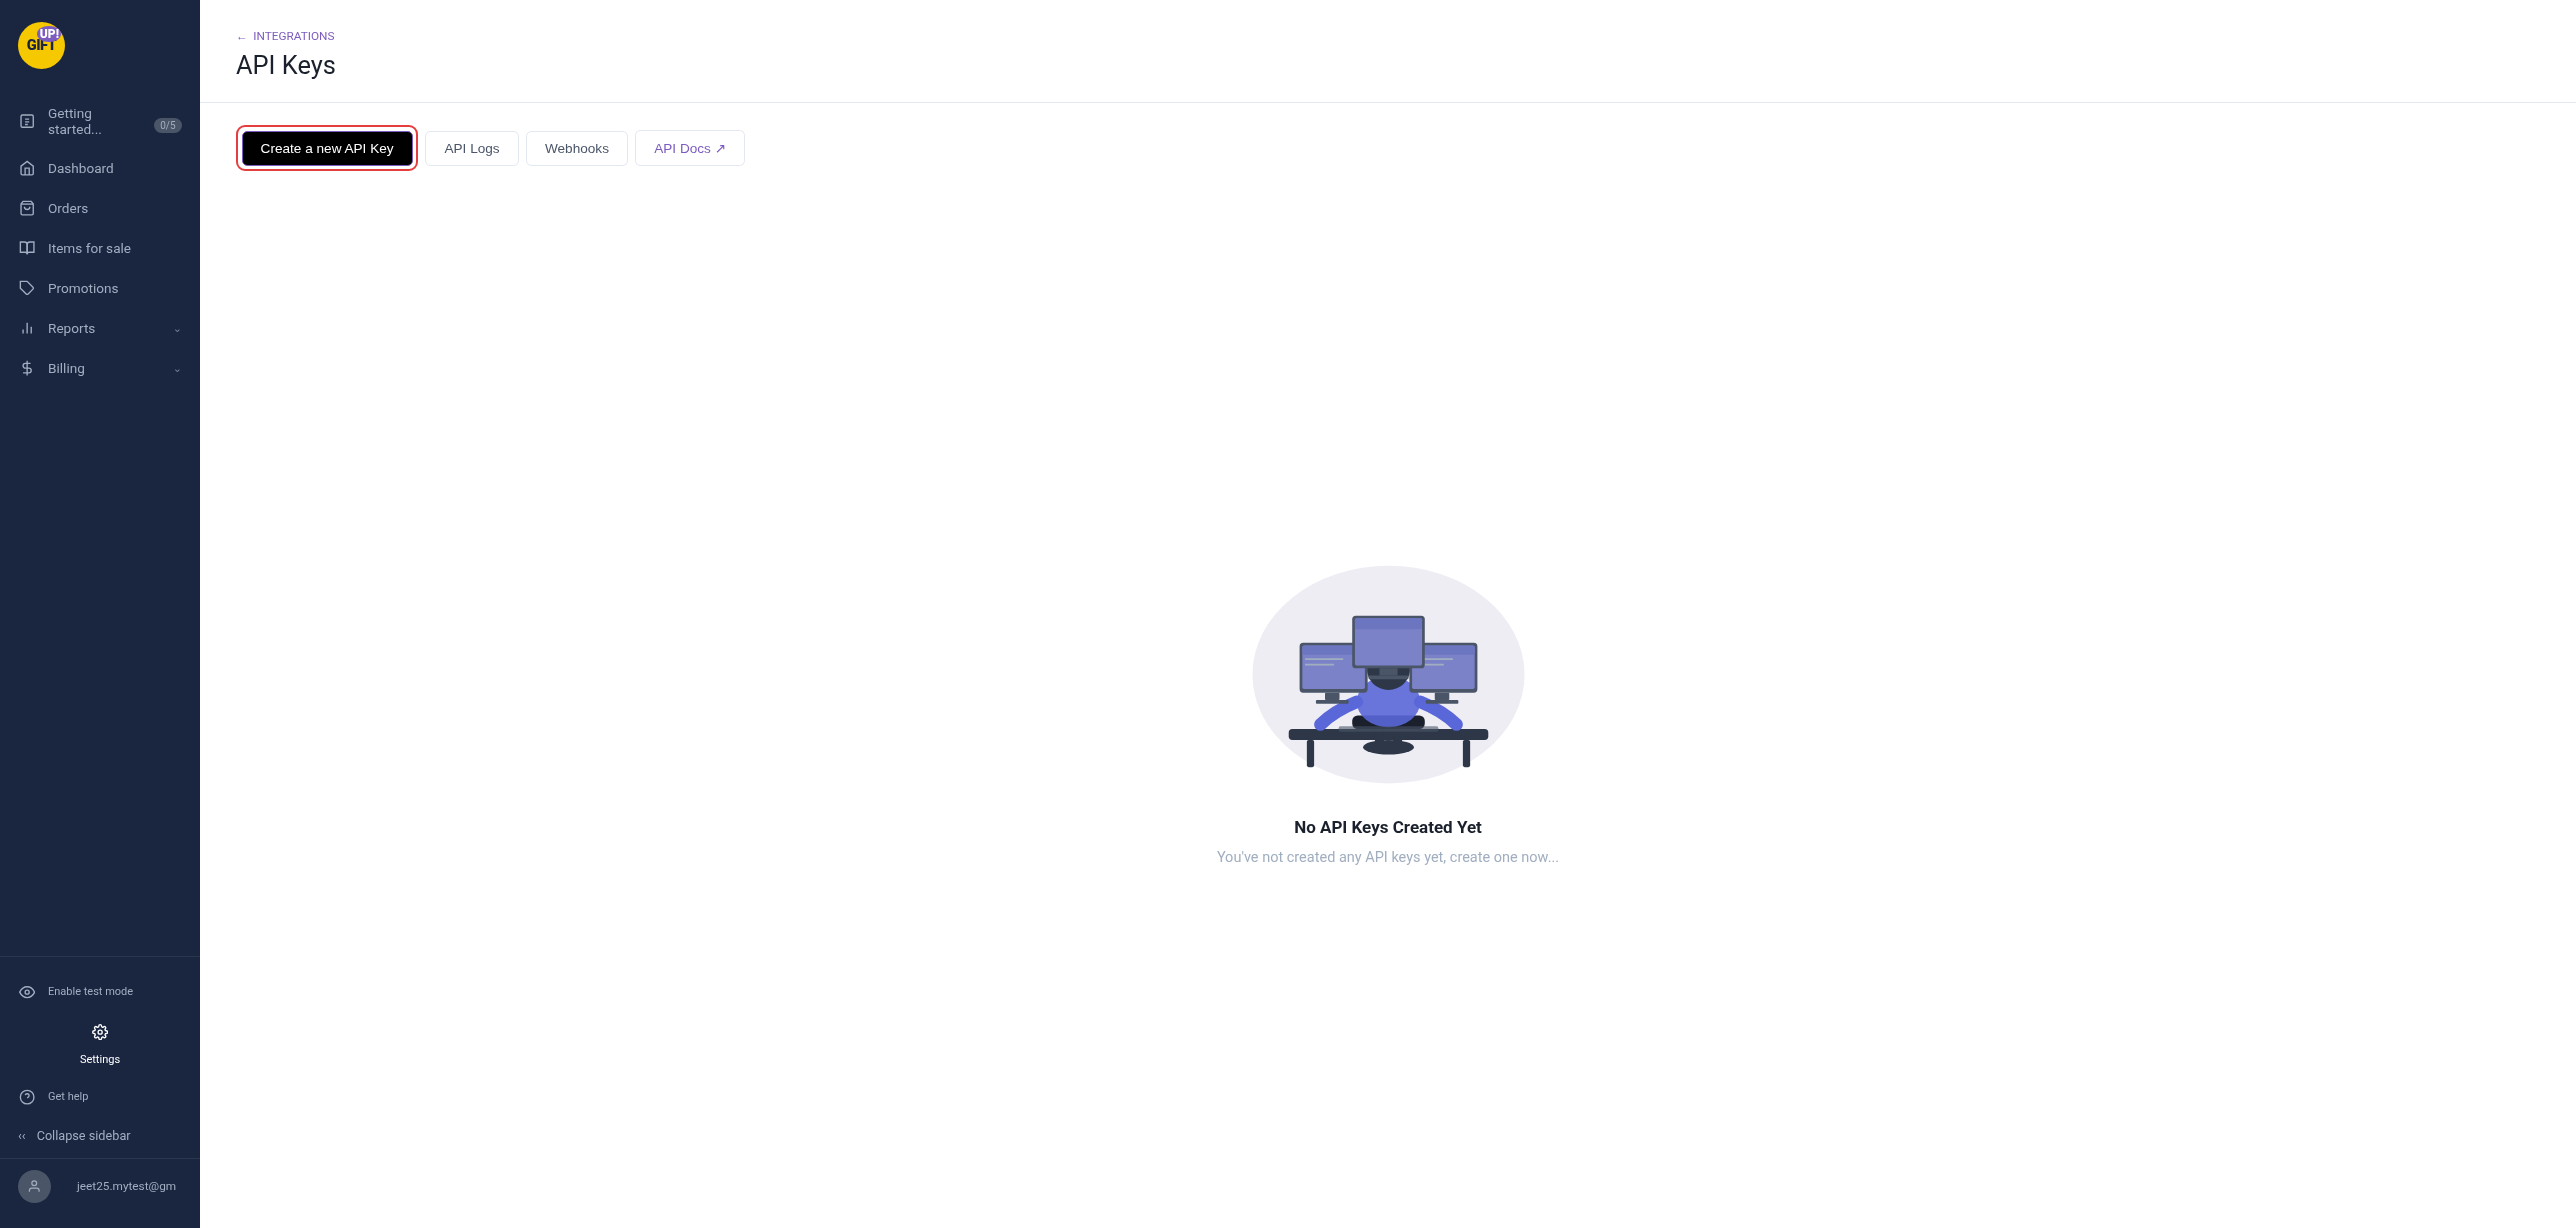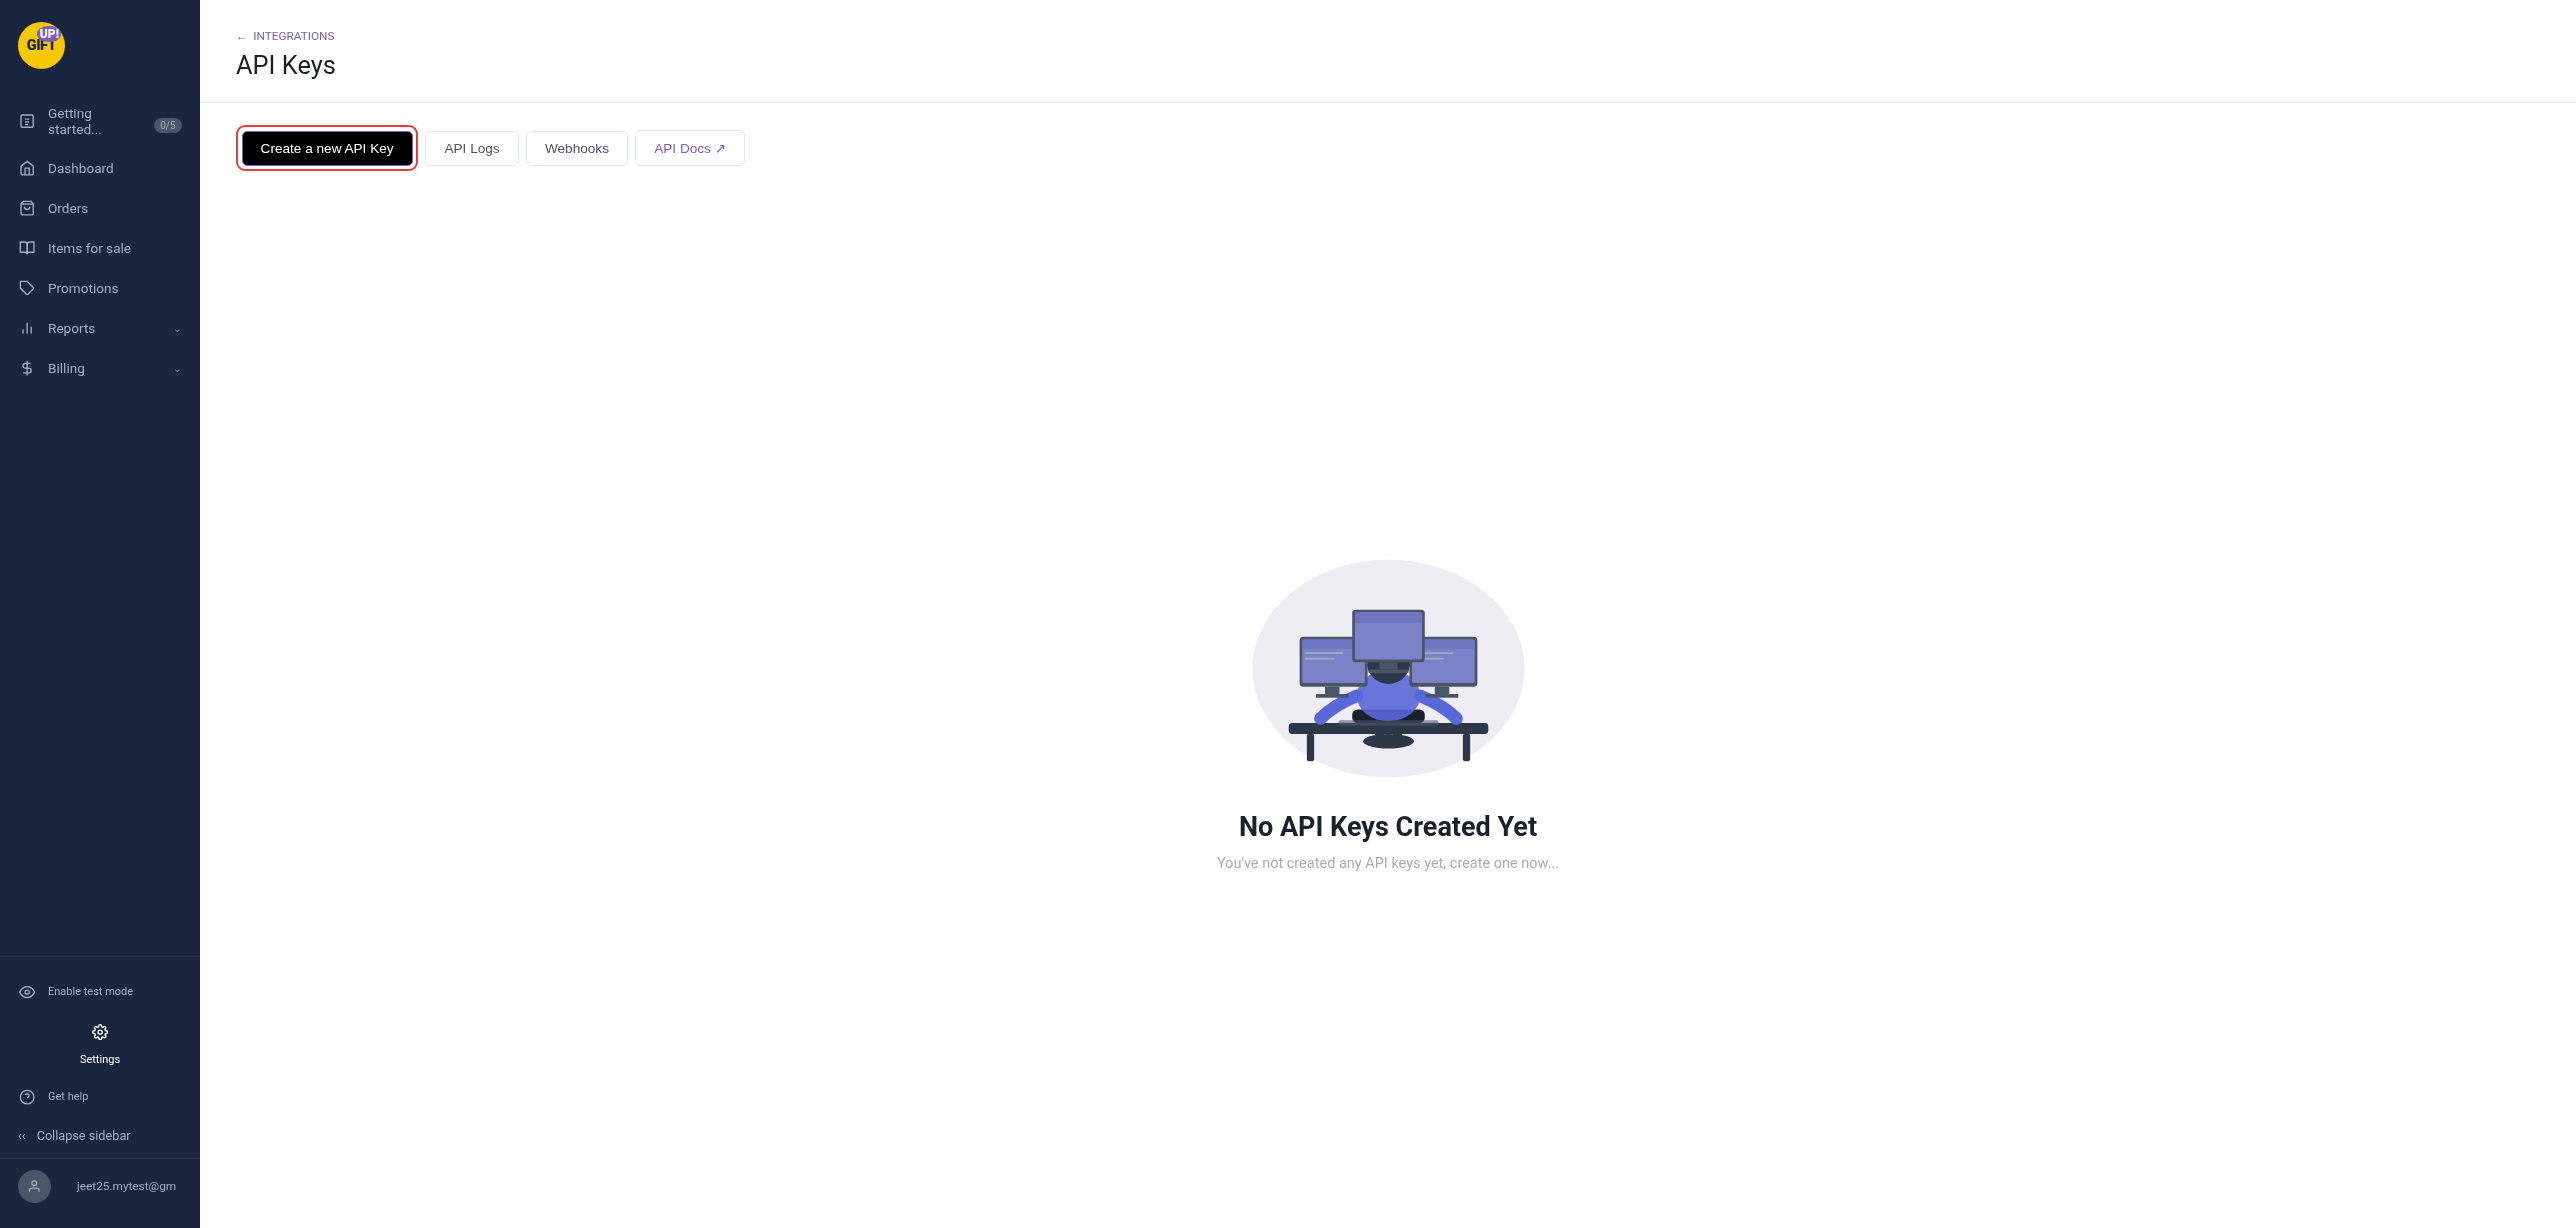--- a/index.html
+++ b/index.html
@@ -230,21 +230,21 @@
       padding: 36px;
     }
 
     .illustration {
       width: 309px;
       height: 254px;
       margin-bottom: 29px;
     }
 
     .empty-title {
-      font-size: 27px;
+      font-size: 17px;
       font-weight: 700;
       color: #1a202c;
       margin-bottom: 12px;
       text-align: center;
     }
 
     .empty-subtitle {
       font-size: 14.5px;
       color: #a0aec0;
       text-align: center;

